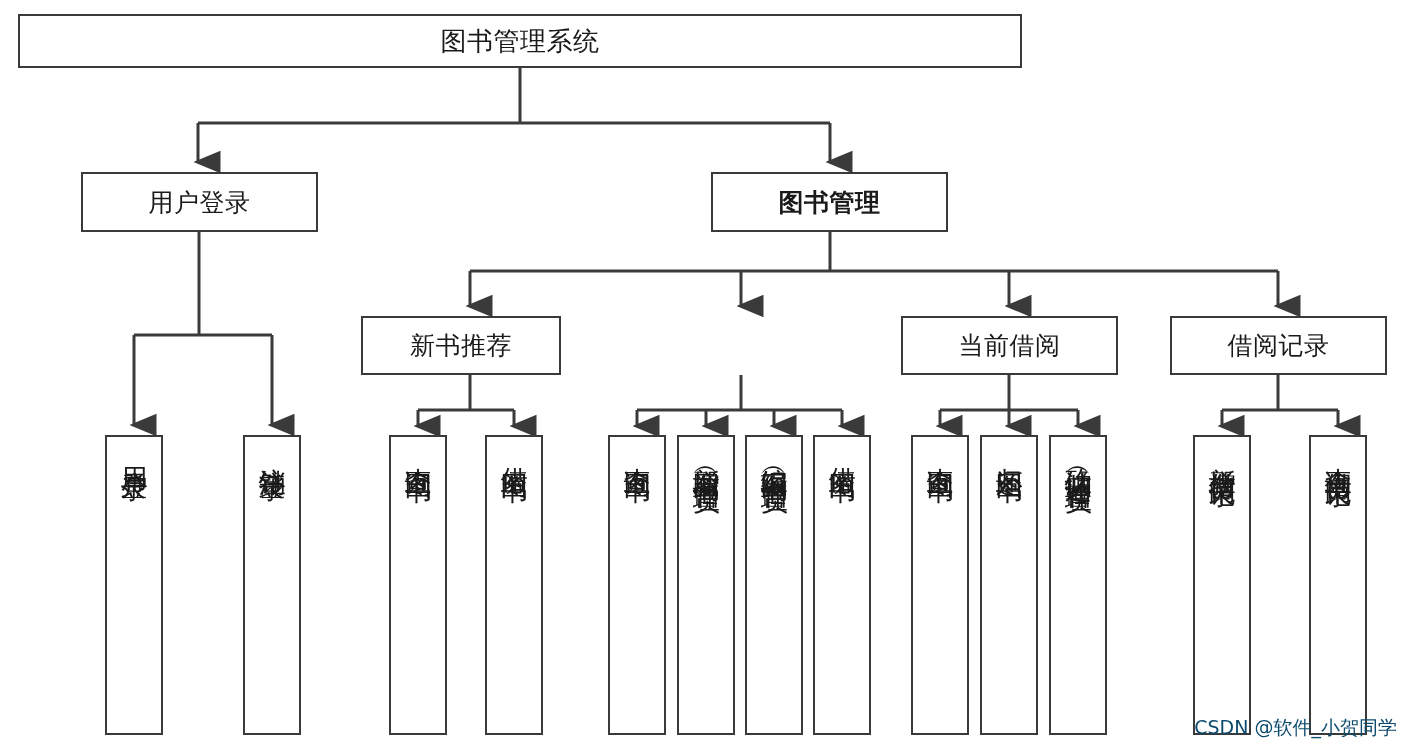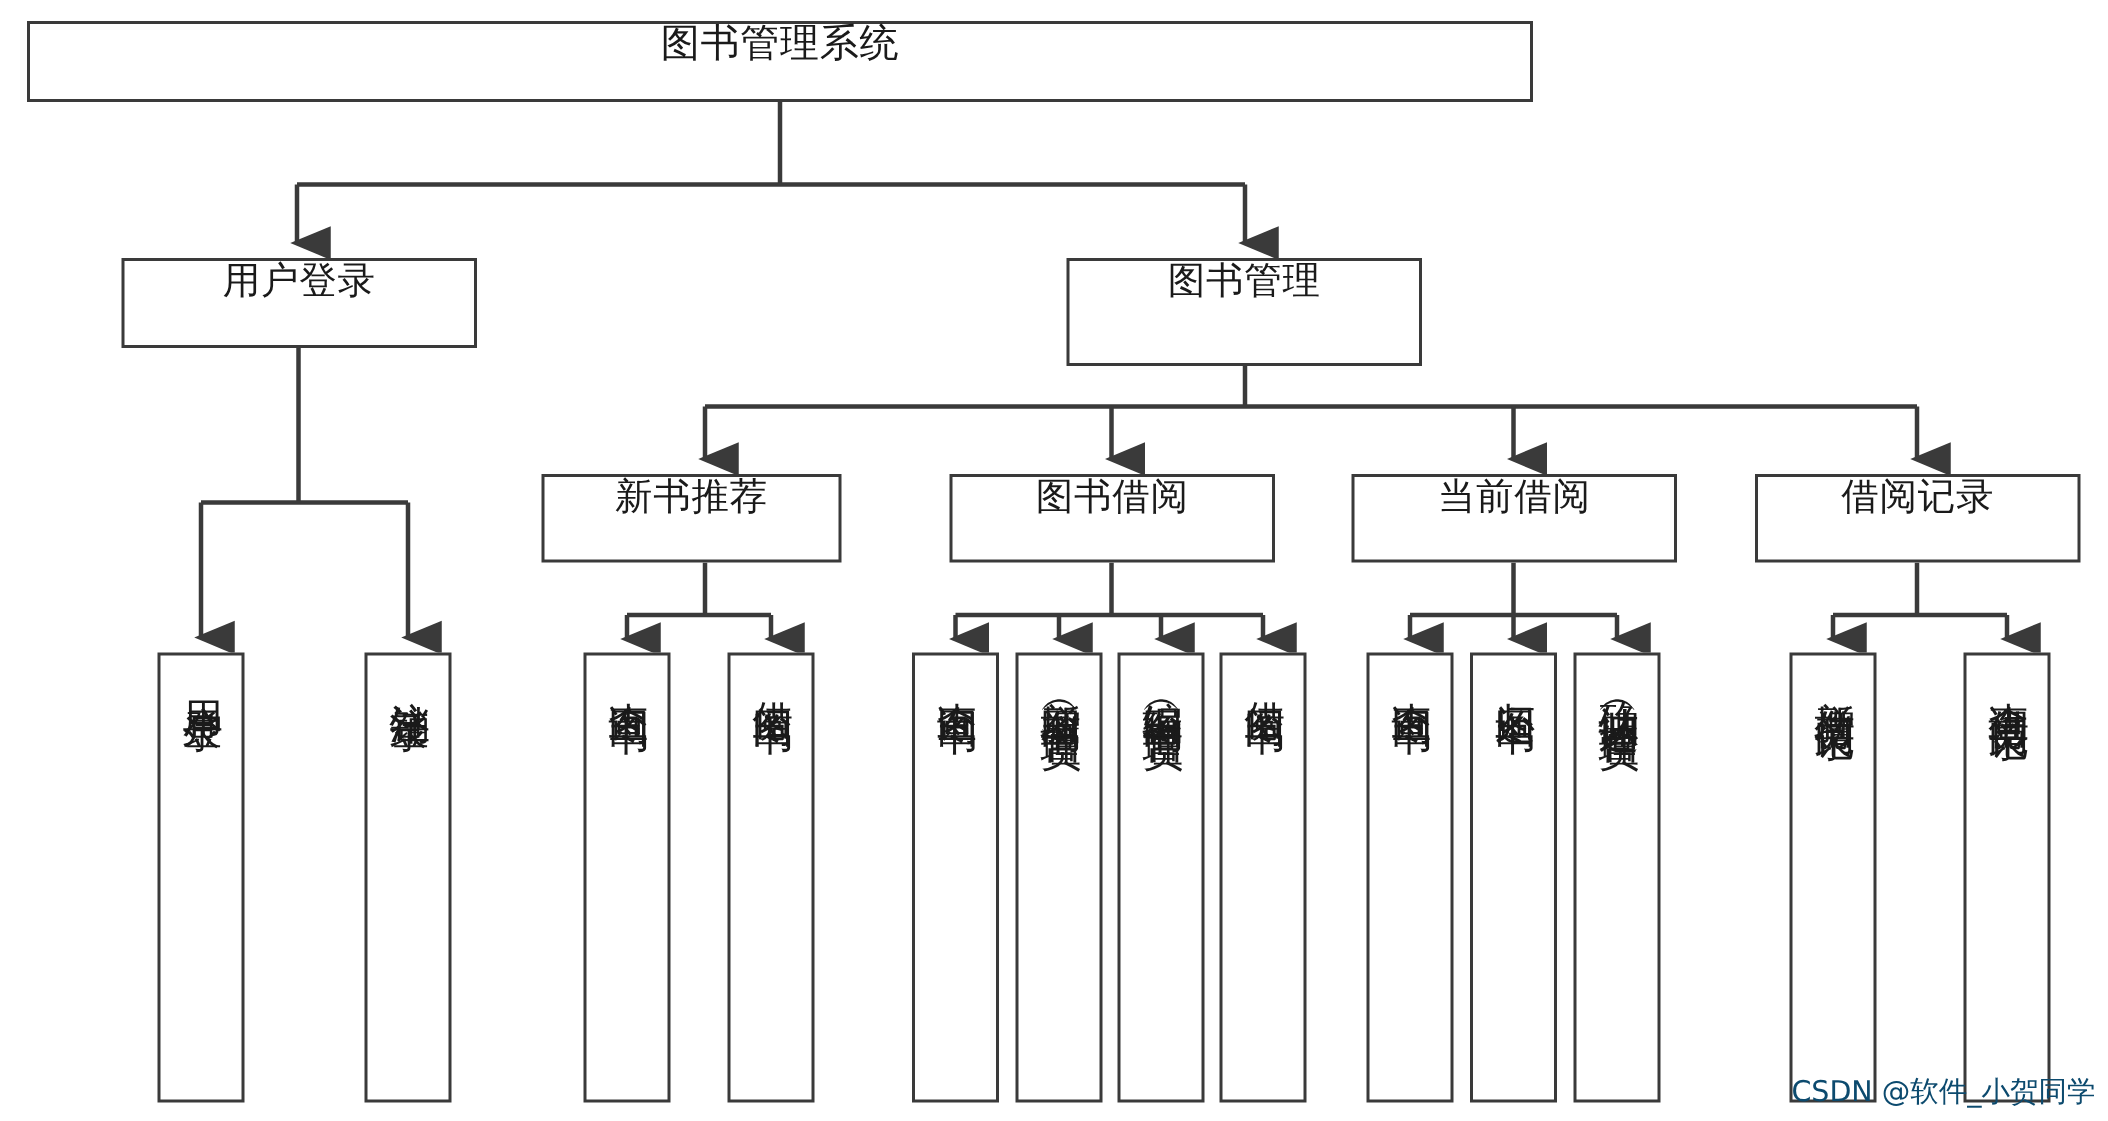--- a/index.html
+++ b/index.html
@@ -14,21 +14,21 @@
 
   
   #connectors{position:absolute;left:0;top:0;width:1405px;height:747px;}
 
   .node{
     position:absolute;
     box-sizing:border-box;
     background:#ffffff;
     border:2.5px solid #3a3a3a;
     display:flex;
-    align-items:flex-start;
+    align-items:center;
     justify-content:center;
     color:#1a1a1a;
     z-index:2;
   }
   .node .label{
     white-space:nowrap;
     letter-spacing:0.5px;
   }
 
   
@@ -119,29 +119,26 @@
     </g>
   </svg>
 
   <div class="node horiz root" style="left:18px;top:14px;width:1004px;height:54px;">
     <span class="label">图书管理系统</span>
   </div>
 
   <div class="node horiz" style="left:81px;top:172px;width:237px;height:60px;">
     <span class="label">用户登录</span>
   </div>
-  <div class="node horiz" style="left:711px;top:172px;width:237px;height:72px;">
+  <div class="node horiz" style="left:711px;top:172px;width:237px;height:60px;font-weight:bold;">
     <span class="label">图书管理</span>
   </div>
 
   <div class="node horiz" style="left:361px;top:316px;width:200px;height:59px;">
     <span class="label">新书推荐</span>
-  </div>
-  <div class="node horiz" style="left:633px;top:316px;width:217px;height:59px;">
-    <span class="label">图书借阅</span>
   </div>
   <div class="node horiz" style="left:901px;top:316px;width:217px;height:59px;">
     <span class="label">当前借阅</span>
   </div>
   <div class="node horiz" style="left:1170px;top:316px;width:217px;height:59px;">
     <span class="label">借阅记录</span>
   </div>
 
   <div class="node leaf" style="left:105px;top:435px;width:58px;height:300px;">
     <span class="label">用户登录</span>

